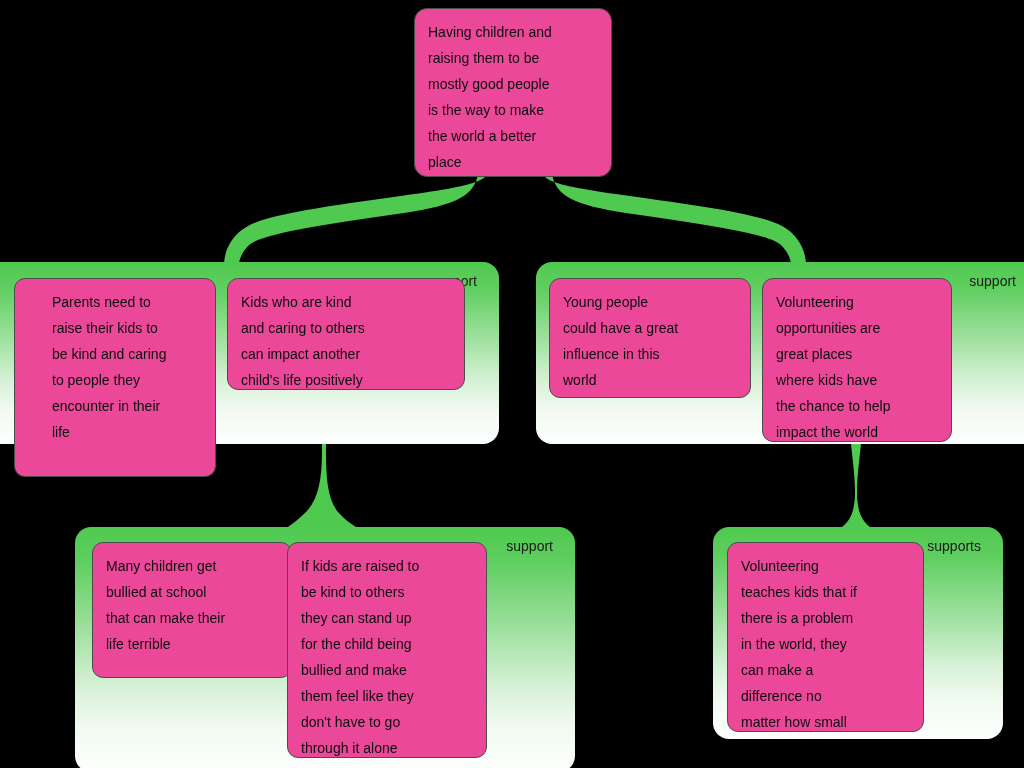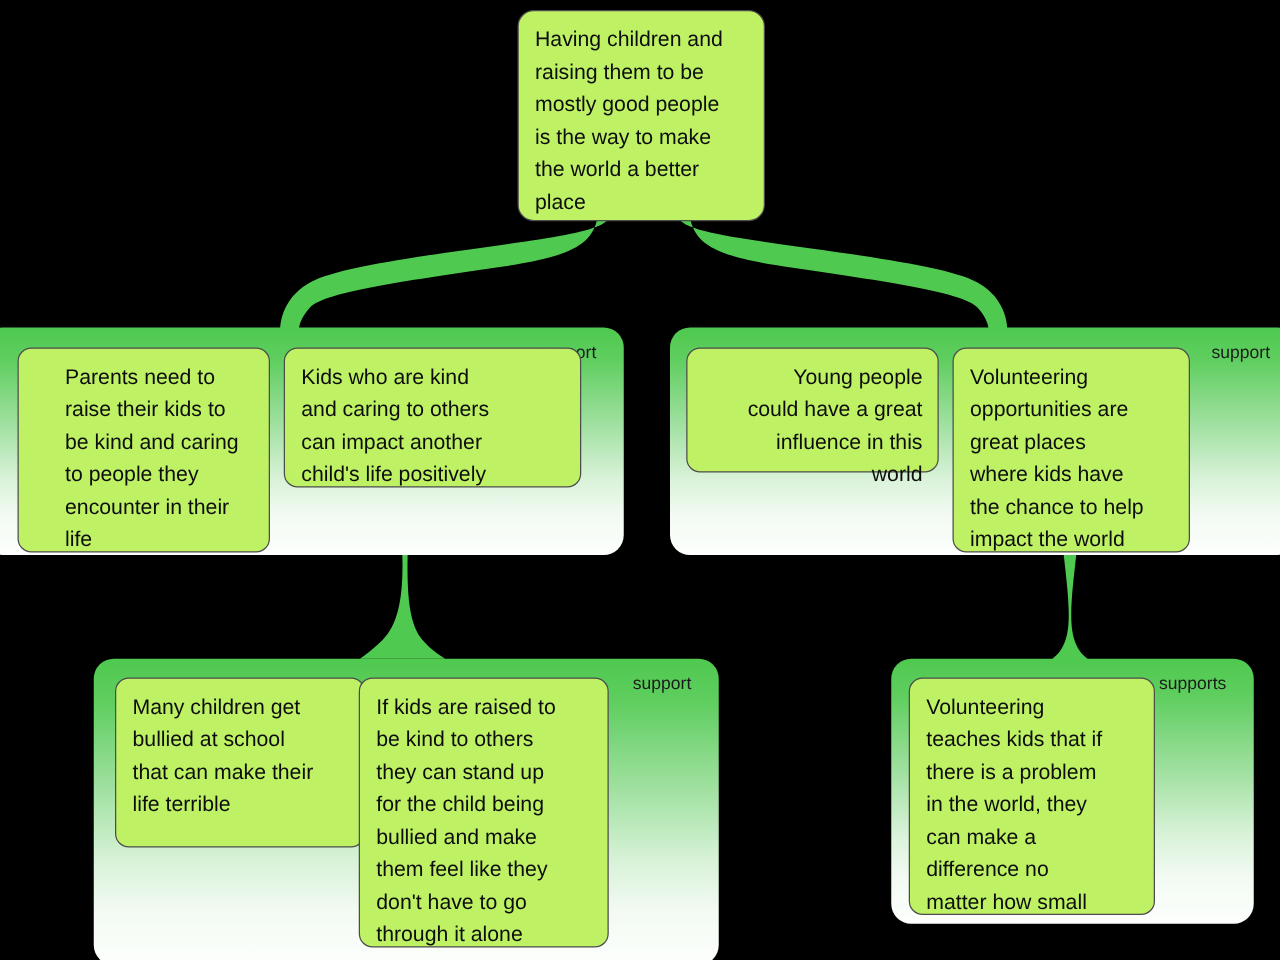--- a/index.html
+++ b/index.html
@@ -35,26 +35,26 @@
     top: 11px;
     right: 22px;
     font-size: 14px;
     line-height: 16px;
     color: #1a1a1a;
     white-space: nowrap;
   }
   
   .card {
     position: absolute;
-    background: #bef264;
+    background: #ec4899;
     border: 1px solid #4d4d4d;
     border-radius: 11px;
     box-sizing: border-box;
     padding: 10px 12px 10px 13px;
-    font-size: 17px;
+    font-size: 14px;
     line-height: 26px;
     color: #0d0d0d;
   }
   .card.root {
     border-radius: 13px;
   }
   .card-text {
     display: block;
     white-space: pre-line;
   }
@@ -108,39 +108,39 @@
 raising them to be
 mostly good people
 is the way to make
 the world a better
 place</span>
   </div>
 
   <div class="group" style="left:-14px; top:262px; width:513px; height:182px;">
     <span class="group-label">support</span>
   </div>
-  <div class="card" style="left:14px; top:278px; width:202px; height:164px;padding-left:37px;">
+  <div class="card" style="left:14px; top:278px; width:202px; height:199px;padding-left:37px;">
     <span class="card-text">Parents need to
 raise their kids to
 be kind and caring
 to people they
 encounter in their
 life</span>
   </div>
   <div class="card" style="left:227px; top:278px; width:238px; height:112px;">
     <span class="card-text">Kids who are kind
 and caring to others
 can impact another
 child's life positively</span>
   </div>
 
   <div class="group" style="left:536px; top:262px; width:502px; height:182px;">
     <span class="group-label">support</span>
   </div>
-  <div class="card" style="left:549px; top:278px; width:202px; height:100px;text-align:right;">
+  <div class="card" style="left:549px; top:278px; width:202px; height:120px;">
     <span class="card-text">Young people
 could have a great
 influence in this
 world</span>
   </div>
   <div class="card" style="left:762px; top:278px; width:190px; height:164px;">
     <span class="card-text">Volunteering
 opportunities are
 great places
 where kids have

